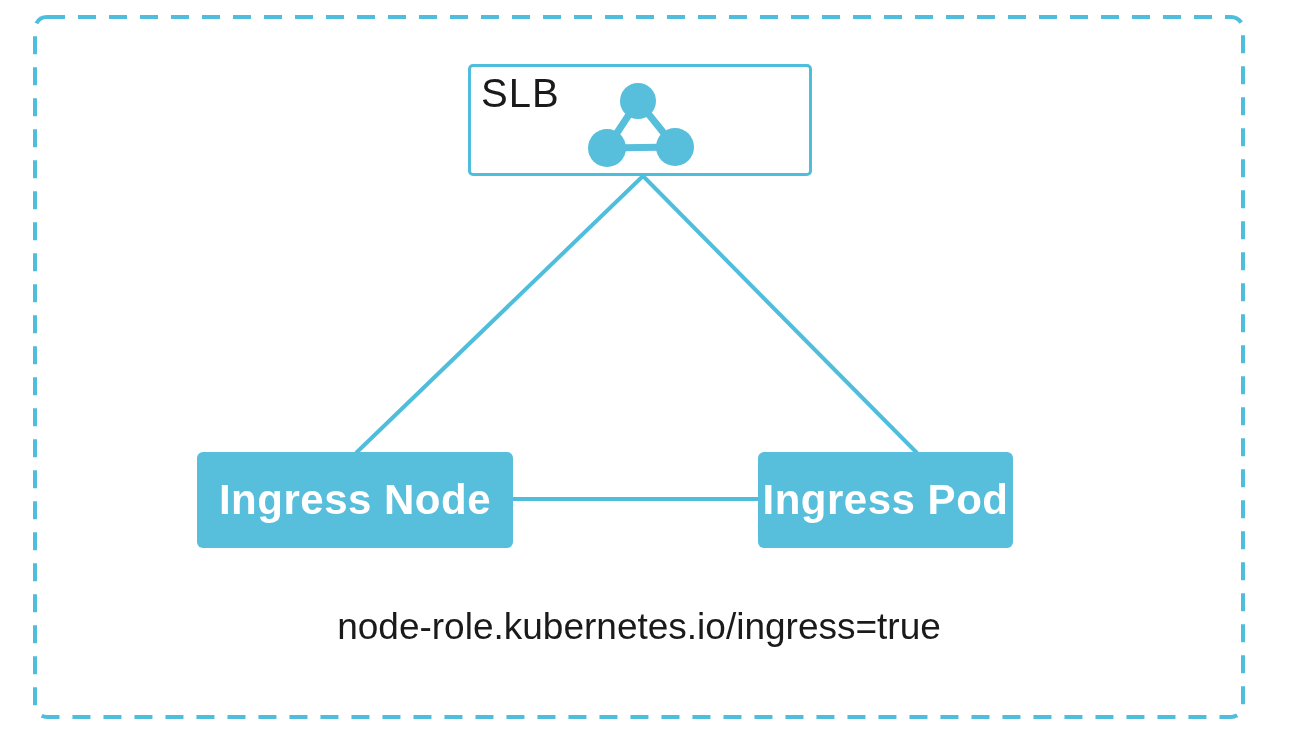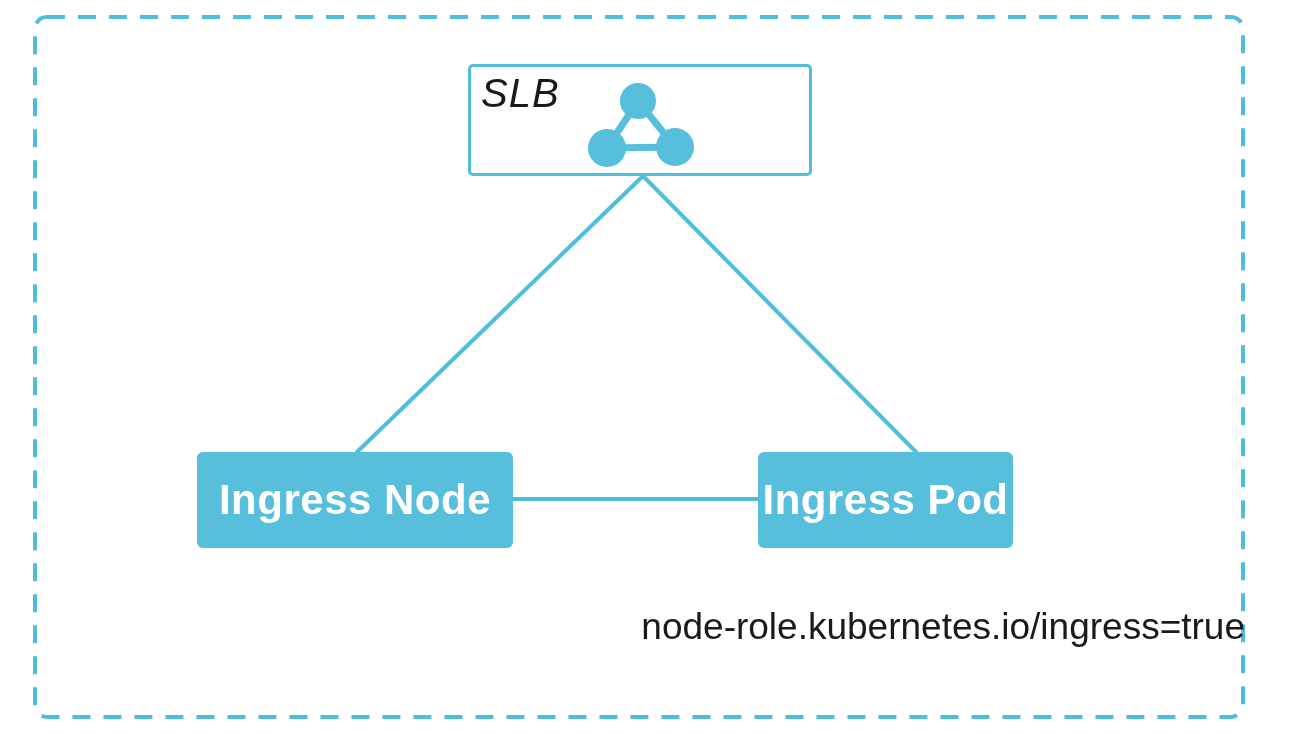--- a/index.html
+++ b/index.html
@@ -37,21 +37,20 @@
     stroke: var(--accent);
     stroke-width: 4;
   }
   .slb-box {
     position: absolute;
     left: 468px; top: 64px;
     width: 344px; height: 112px;
     background: var(--background);
     border: 3px solid var(--accent);
     border-radius: 5px;
-    font-style: italic;
   }
   .slb-label {
     position: absolute;
     left: 10px; top: 4px;
     font-size: 40px;
     line-height: 1.1;
     color: var(--text);
     letter-spacing: 1px;
   }
   .slb-icon {
@@ -77,21 +76,21 @@
     color: var(--node-text);
     font-size: 42px;
     font-weight: bold;
     letter-spacing: 0.5px;
     white-space: nowrap;
   }
   .caption {
     position: absolute;
     left: 33px; top: 606px;
     width: 1212px;
-    text-align: right;
+    text-align: center;
     font-size: 37px;
     color: var(--text);
   }
 </style>
 </head>
 <body>
 
 <div class="canvas">
 
   <svg class="overlay" viewBox="0 0 1302 734" xmlns="http://www.w3.org/2000/svg">

